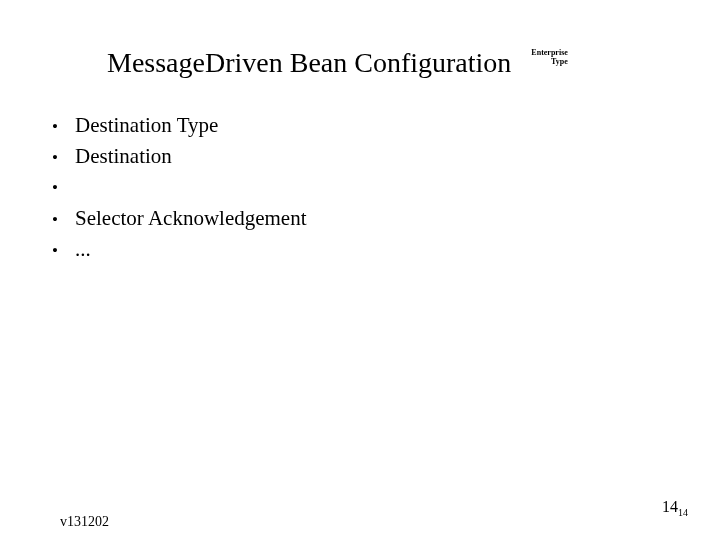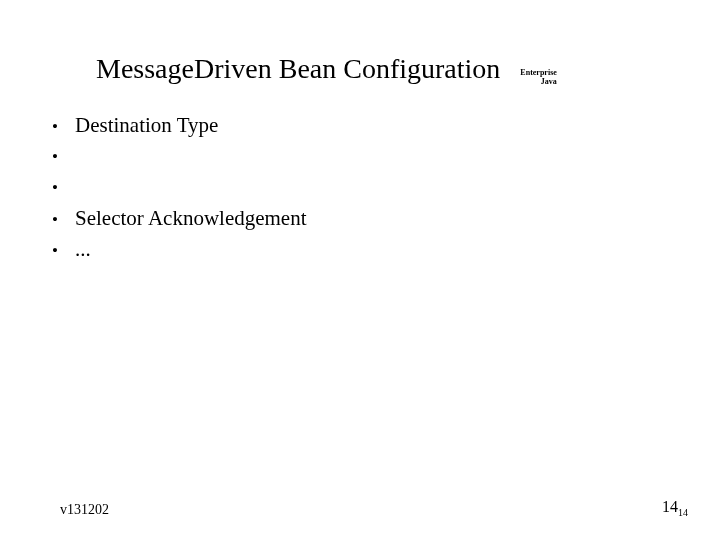--- a/index.html
+++ b/index.html
@@ -16,26 +16,26 @@
     position: relative;
     width: 720px;
     height: 540px;
     background: #ffffff;
     overflow: hidden;
   }
 
   
   .title-row {
     position: absolute;
-    left: 96px;
+    left: 107px;
     top: 46px;
     width: 580px;
     height: 40px;
     display: flex;
-    align-items: flex-end;
+    align-items: flex-start;
   }
   .slide-title {
     font-family: "Liberation Serif", "DejaVu Serif", serif;
     font-size: 28px;
     line-height: 34px;
     font-weight: 400;
     color: #000000;
     white-space: nowrap;
     letter-spacing: 0px;
   }
@@ -92,21 +92,21 @@
   .footer {
     position: absolute;
     left: 0;
     top: 496px;
     width: 720px;
     height: 24px;
   }
   .footer-left {
     position: absolute;
     left: 60px;
-    top: 4px;
+    top: 16px;
     font-size: 14px;
     line-height: 20px;
     white-space: nowrap;
   }
   .footer-center {
     position: absolute;
     left: 0;
     top: 0;
     width: 720px;
     text-align: center;
@@ -130,31 +130,32 @@
 </style>
 </head>
 <body>
 
 <div class="slide">
 
   <div class="title-row">
     <div class="slide-title">MessageDriven Bean Configuration</div>
     <div class="brand-mark">
       <span class="brand-line">Enterprise</span>
-      <span class="brand-line">Java</span>
+      <span class="brand-line">Type</span>
     </div>
   </div>
 
   <ul class="bullet-list">
     <li class="bullet-item">
       <span class="bullet-glyph">•</span>
       <span class="bullet-text">Destination Type</span>
     </li>
     <li class="bullet-item">
       <span class="bullet-glyph">•</span>
+      <span class="bullet-text">Destination</span>
     </li>
     <li class="bullet-item">
       <span class="bullet-glyph">•</span>
     </li>
     <li class="bullet-item">
       <span class="bullet-glyph">•</span>
       <span class="bullet-text">Selector Acknowledgement</span>
     </li>
     <li class="bullet-item">
       <span class="bullet-glyph">•</span>

